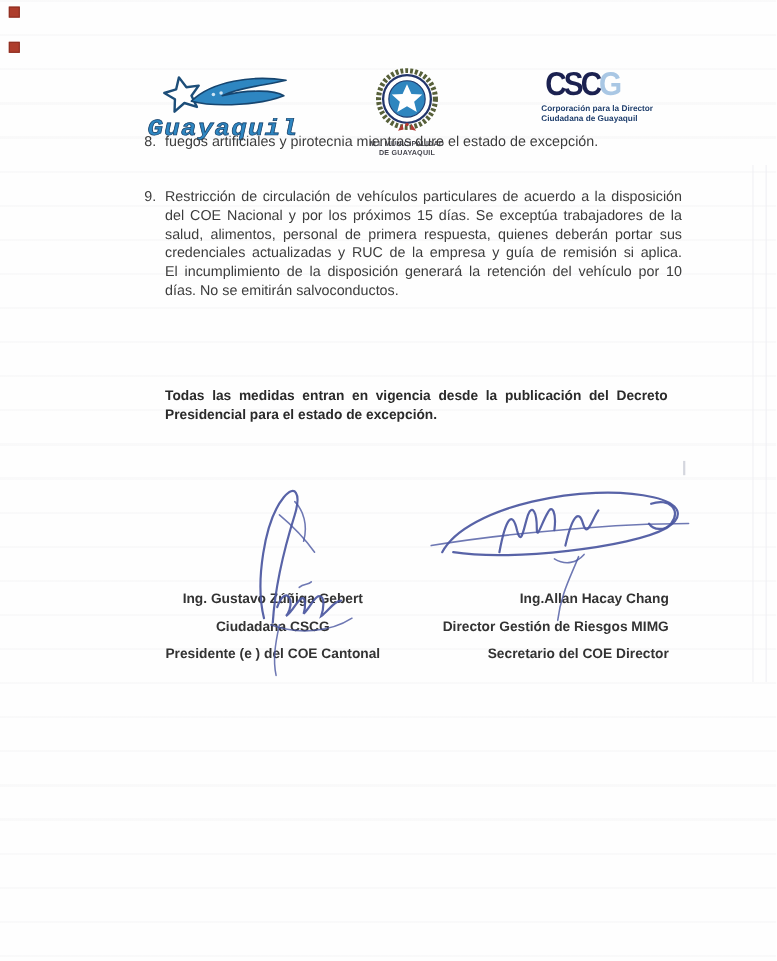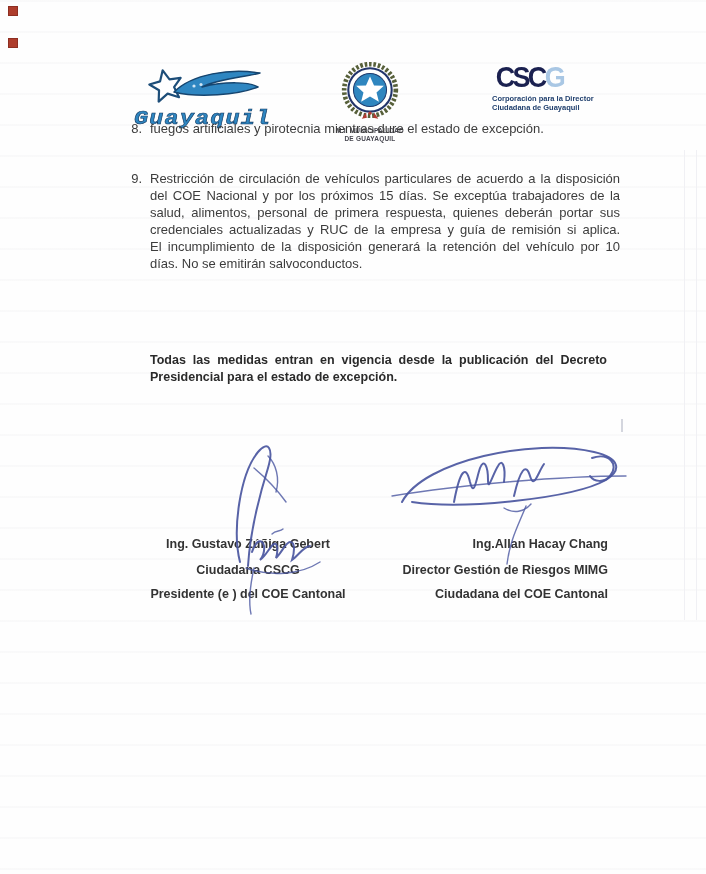--- a/index.html
+++ b/index.html
@@ -180,15 +180,15 @@
     <path d="M208 22 C224 16, 236 28, 226 40 C220 47, 210 46, 206 40"></path>
     <path class="thin" d="M120 72 C130 78, 140 76, 147 68"></path>
     <path class="thin" d="M142 70 C134 90, 126 104, 123 128"></path>
   </svg>
 
   <div class="sig-text col-left row-name">Ing. Gustavo Zúñiga Gebert</div>
   <div class="sig-text col-right row-name">Ing.Allan Hacay Chang</div>
   <div class="sig-text col-left row-t1">Ciudadana CSCG</div>
   <div class="sig-text col-right row-t1">Director Gestión de Riesgos MIMG</div>
   <div class="sig-text col-left row-t2">Presidente (e ) del COE Cantonal</div>
-  <div class="sig-text col-right row-t2">Ciudadana del COE Cantonal</div>
+  <div class="sig-text col-right row-t2">Secretario del COE Director</div>
 
 </div>
 
 </body></html>

